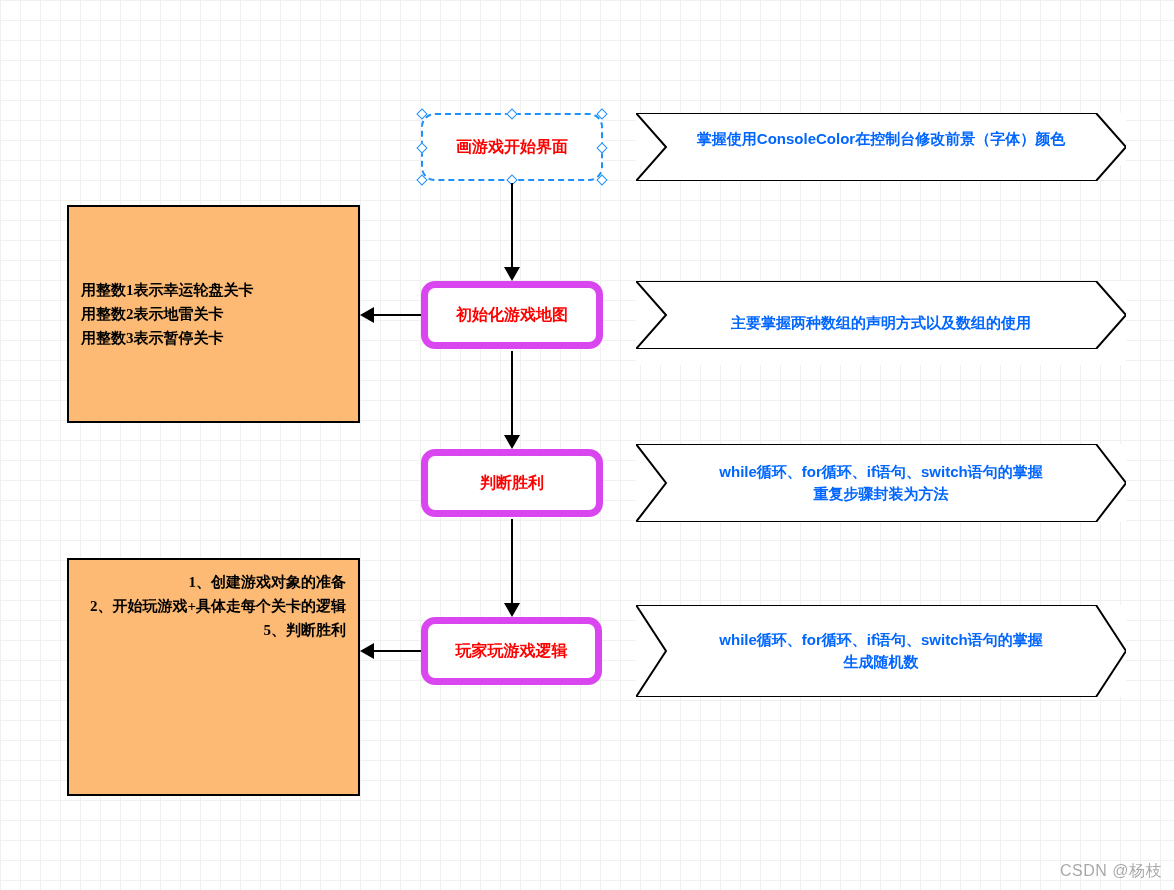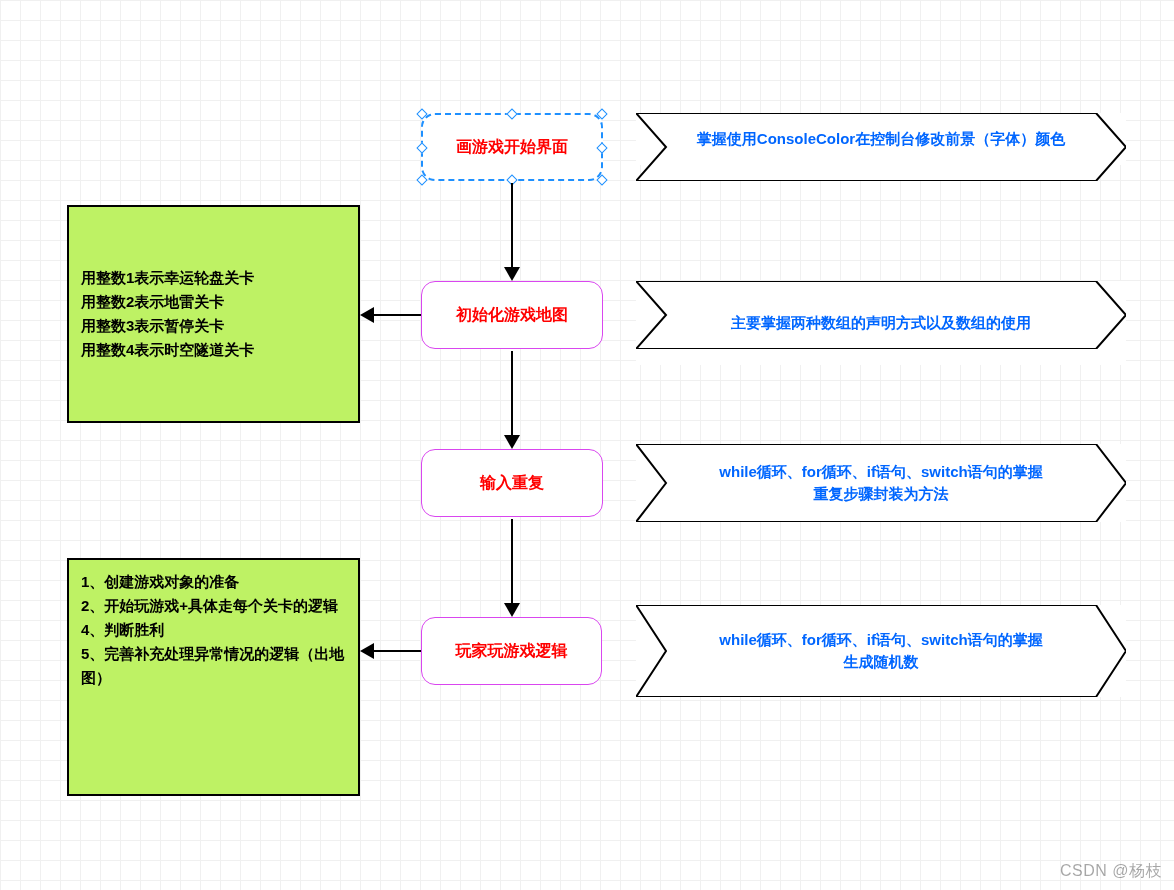--- a/index.html
+++ b/index.html
@@ -10,21 +10,21 @@
     font-family: "Microsoft YaHei", "PingFang SC", sans-serif;
     background:
       repeating-linear-gradient(to right, #f0f0f0 0, #f0f0f0 1px, transparent 1px, transparent 20px),
       repeating-linear-gradient(to bottom, #f0f0f0 0, #f0f0f0 1px, transparent 1px, transparent 20px),
       #ffffff;
     position: relative;
     overflow: hidden;
   }
   .step {
     position: absolute;
-    border: 1px solid #d946ef;
+    border: 7px solid #d946ef;
     border-radius: 14px;
     background: #fff;
     display: flex;
     align-items: center;
     justify-content: center;
     font-weight: bold;
     font-size: 16px;
     color: #ff0000;
     box-sizing: border-box;
   }
@@ -36,26 +36,27 @@
     width: 8px;
     height: 8px;
     background: #fff;
     border: 1px solid #1e90ff;
     transform: rotate(45deg);
     box-sizing: border-box;
   }
   .note {
     position: absolute;
     border: 2px solid #000;
-    background: #bef264;
+    background: #fdba74;
     padding: 10px 12px;
     font-size: 15px;
     line-height: 1.6;
     box-sizing: border-box;
     font-weight: 600;
+    font-family: Liberation Serif, serif;
   }
   .info-shape {
     position: absolute;
     background: #fff;
     box-sizing: border-box;
   }
   .info-shape svg { position: absolute; left:0; top:0; }
   .info-text {
     position: absolute;
     left: 30px;
@@ -109,21 +110,21 @@
   <div class="handle" style="left:-5px; bottom:-5px;"></div>
   <div class="handle" style="left:85px; bottom:-5px;"></div>
   <div class="handle" style="right:-5px; bottom:-5px;"></div>
 </div>
 
 <div class="step" style="left:421px; top:281px; width:182px; height:68px;">
   <span>初始化游戏地图</span>
 </div>
 
 <div class="step" style="left:421px; top:449px; width:182px; height:68px;">
-  <span>输入重复</span>
+  <span>判断胜利</span>
 </div>
 
 <div class="step" style="left:421px; top:617px; width:181px; height:68px;">
   <span>玩家玩游戏逻辑</span>
 </div>
 
 <div class="line" style="left:511px; top:183px; width:2px; height:84px;"></div>
 <div class="arrowhead down" style="left:504px; top:267px;"></div>
 
 <div class="line" style="left:511px; top:351px; width:2px; height:84px;"></div>
@@ -167,29 +168,27 @@
   <div class="info-text">
     <span>while循环、for循环、if语句、switch语句的掌握</span>
     <span>生成随机数</span>
   </div>
 </div>
 
 <div class="note" style="left:67px; top:205px; width:293px; height:218px; display:flex; flex-direction:column; justify-content:center;">
   <div>用整数1表示幸运轮盘关卡</div>
   <div>用整数2表示地雷关卡</div>
   <div>用整数3表示暂停关卡</div>
-  <div>用整数4表示时空隧道关卡</div>
 </div>
 
 <div class="line" style="left:374px; top:314px; width:47px; height:2px;"></div>
 <div class="arrowhead left" style="left:360px; top:307px;"></div>
 
-<div class="note" style="left:67px; top:558px; width:293px; height:238px;">
+<div class="note" style="left:67px; top:558px; width:293px; height:238px;text-align:right;">
   <div>1、创建游戏对象的准备</div>
   <div>2、开始玩游戏+具体走每个关卡的逻辑</div>
-  <div>4、判断胜利</div>
-  <div>5、完善补充处理异常情况的逻辑（出地图）</div>
+  <div>5、判断胜利</div>
 </div>
 
 <div class="line" style="left:374px; top:650px; width:47px; height:2px;"></div>
 <div class="arrowhead left" style="left:360px; top:643px;"></div>
 
 <div class="watermark">CSDN @杨枝</div>
 
 </body></html>

